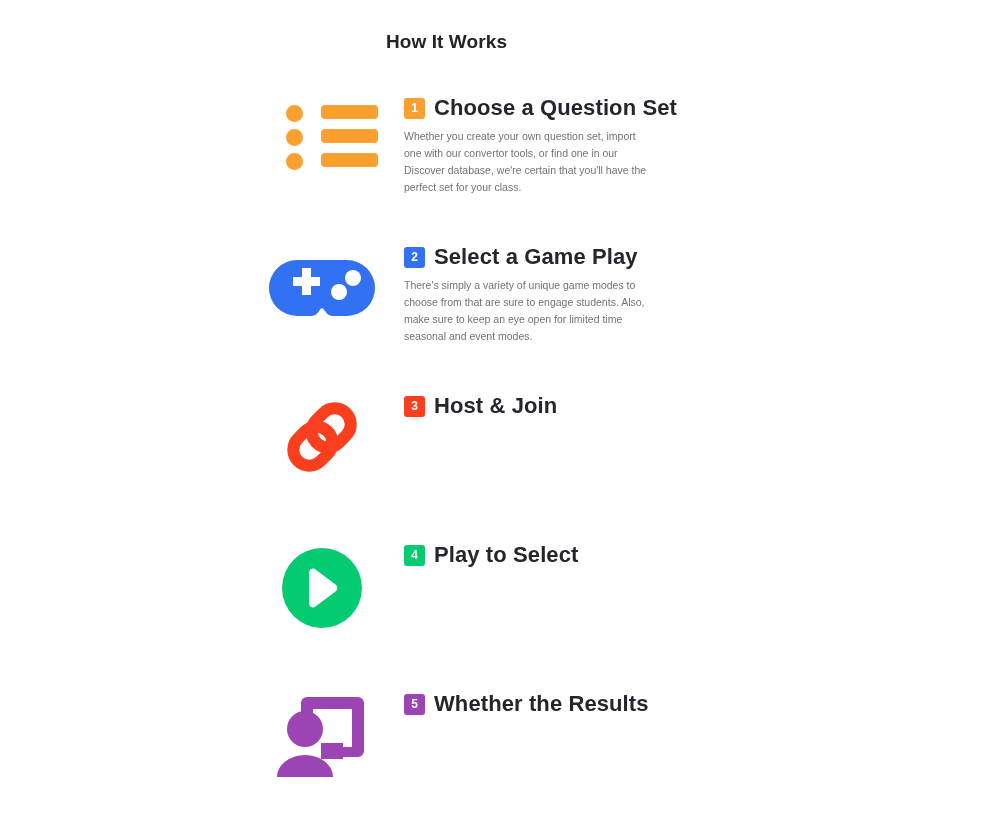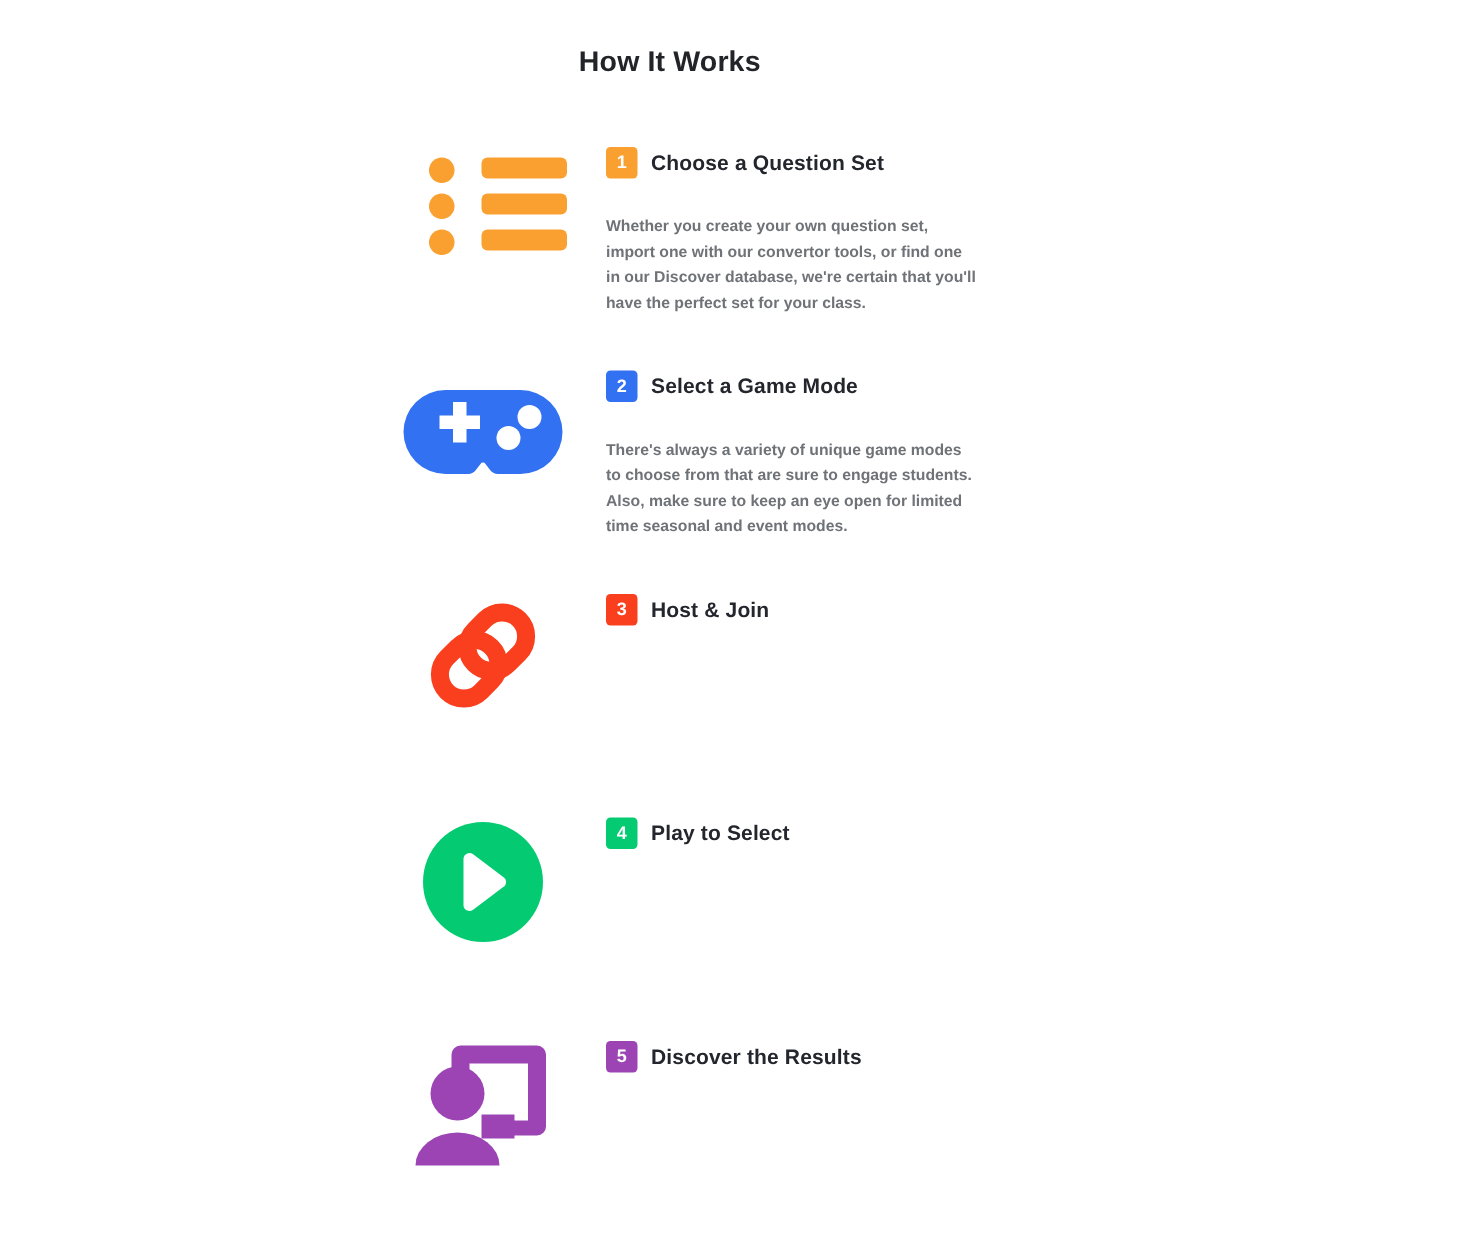--- a/index.html
+++ b/index.html
@@ -77,34 +77,33 @@
     height: 21px;
     border-radius: 3px;
     color: #ffffff;
     font-size: 12px;
     font-weight: bold;
     line-height: 1;
     flex: none;
   }
 
   .step-title {
-    font-size: 14px;
+    font-size: 22px;
     font-weight: bold;
     color: #23262c;
     letter-spacing: 0.1px;
     white-space: nowrap;
   }
 
   .step-desc {
-    margin-top: 22px;
+    margin-top: 7px;
     font-size: 10.5px;
     line-height: 1.62;
     color: #6f7378;
     width: 248px;
-    font-weight: bold;
   }
 
   
   .list-icon { position: relative; width: 92px; height: 74px; margin-top: 4px; }
   .list-icon .dot {
     position: absolute; left: 10px; width: 17px; height: 17px;
     border-radius: 50%; background: #f9a031;
   }
   .list-icon .bar {
     position: absolute; left: 45px; width: 57px; height: 14px;
@@ -168,23 +167,23 @@
             <path d="M28 2 H78 A28 28 0 0 1 78 58 H63 A7 7 0 0 1 57.5 55 L54 50.5 A3 3 0 0 0 52 50.5 L48.5 55 A7 7 0 0 1 43 58 H28 A28 28 0 0 1 28 2 Z" fill="#3271f1"></path>
             <path d="M24 19 h9 v-9 h9 v9 h9 v9 h-9 v9 h-9 v-9 h-9 z" fill="#ffffff"></path>
             <circle cx="84" cy="20" r="8" fill="#ffffff"></circle>
             <circle cx="70" cy="34" r="8" fill="#ffffff"></circle>
           </svg>
         </div>
       </div>
       <div class="step-body">
         <div class="step-head">
           <span class="badge" style="background:#3271f1">2</span>
-          <span class="step-title">Select a Game Mode</span>
-        </div>
-        <div class="step-desc">There's always a variety of unique game modes to choose from that are sure to engage students. Also, make sure to keep an eye open for limited time seasonal and event modes.</div>
+          <span class="step-title">Select a Game Play</span>
+        </div>
+        <div class="step-desc">There's simply a variety of unique game modes to choose from that are sure to engage students. Also, make sure to keep an eye open for limited time seasonal and event modes.</div>
       </div>
     </div>
 
     <div class="step">
       <div class="step-icon">
         <div class="link-icon">
           <svg width="92" height="84" viewBox="0 0 92 84">
             <g transform="rotate(-45 46 42)">
               <rect x="12" y="26" width="42" height="32" rx="16" fill="none" stroke="#fa3f1e" stroke-width="12"></rect>
               <rect x="38" y="26" width="42" height="32" rx="16" fill="none" stroke="#fa3f1e" stroke-width="12"></rect>
@@ -223,19 +222,19 @@
             <path d="M33 4 H84 A6 6 0 0 1 90 10 V58 A6 6 0 0 1 84 64 H66 V54 H78 V16 H39 V26 H33 A6 6 0 0 1 27 20 V10 A6 6 0 0 1 33 4 Z" fill="#9c44b4"></path>
             <rect x="47" y="50" width="22" height="16" fill="#9c44b4"></rect>
             <circle cx="31" cy="36" r="18" fill="#9c44b4"></circle>
             <path d="M3 84 A28 22 0 0 1 59 84 Z" fill="#9c44b4"></path>
           </svg>
         </div>
       </div>
       <div class="step-body">
         <div class="step-head">
           <span class="badge" style="background:#9c44b4">5</span>
-          <span class="step-title">Discover the Results</span>
+          <span class="step-title">Whether the Results</span>
         </div>
       </div>
     </div>
 
   </div>
 </div>
 
 </body></html>

